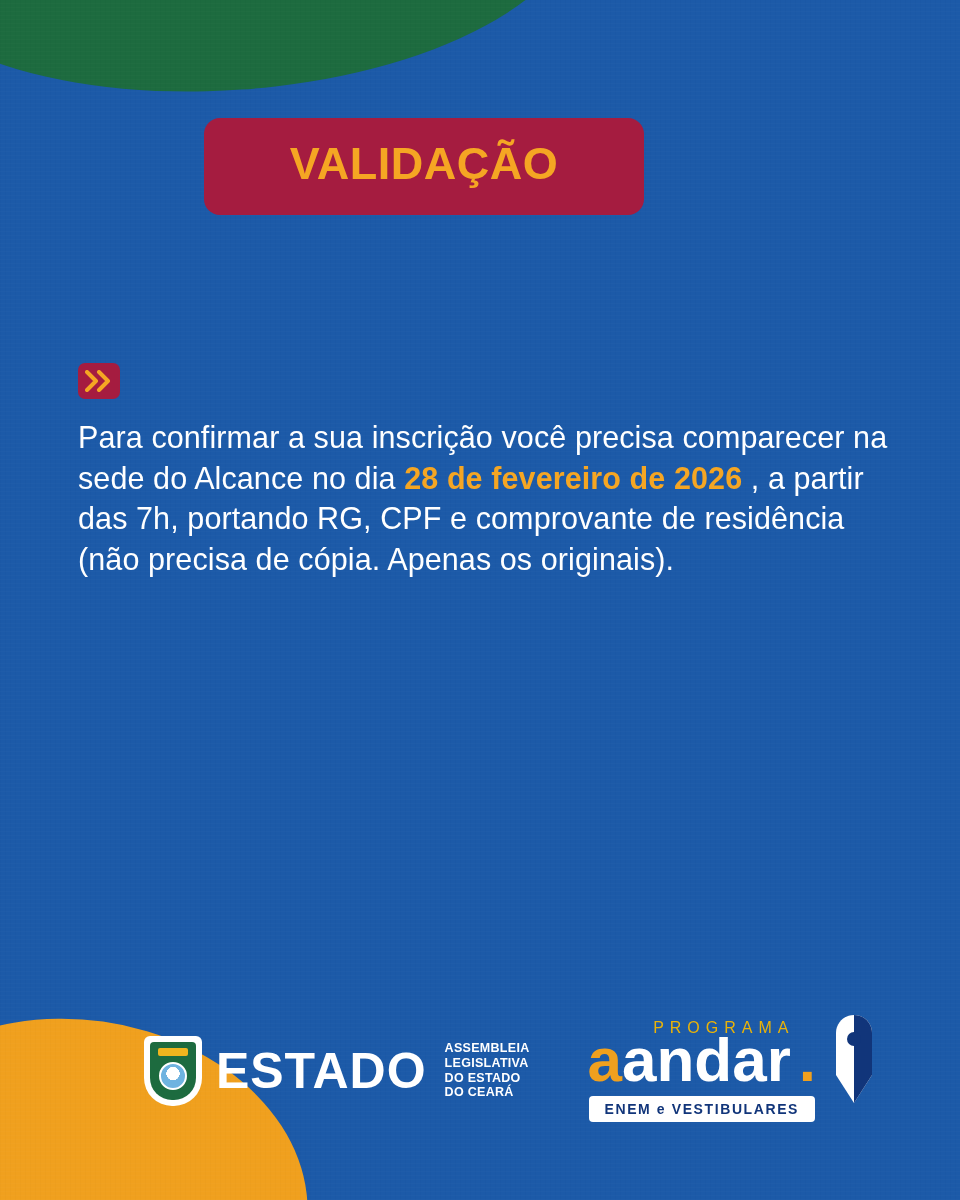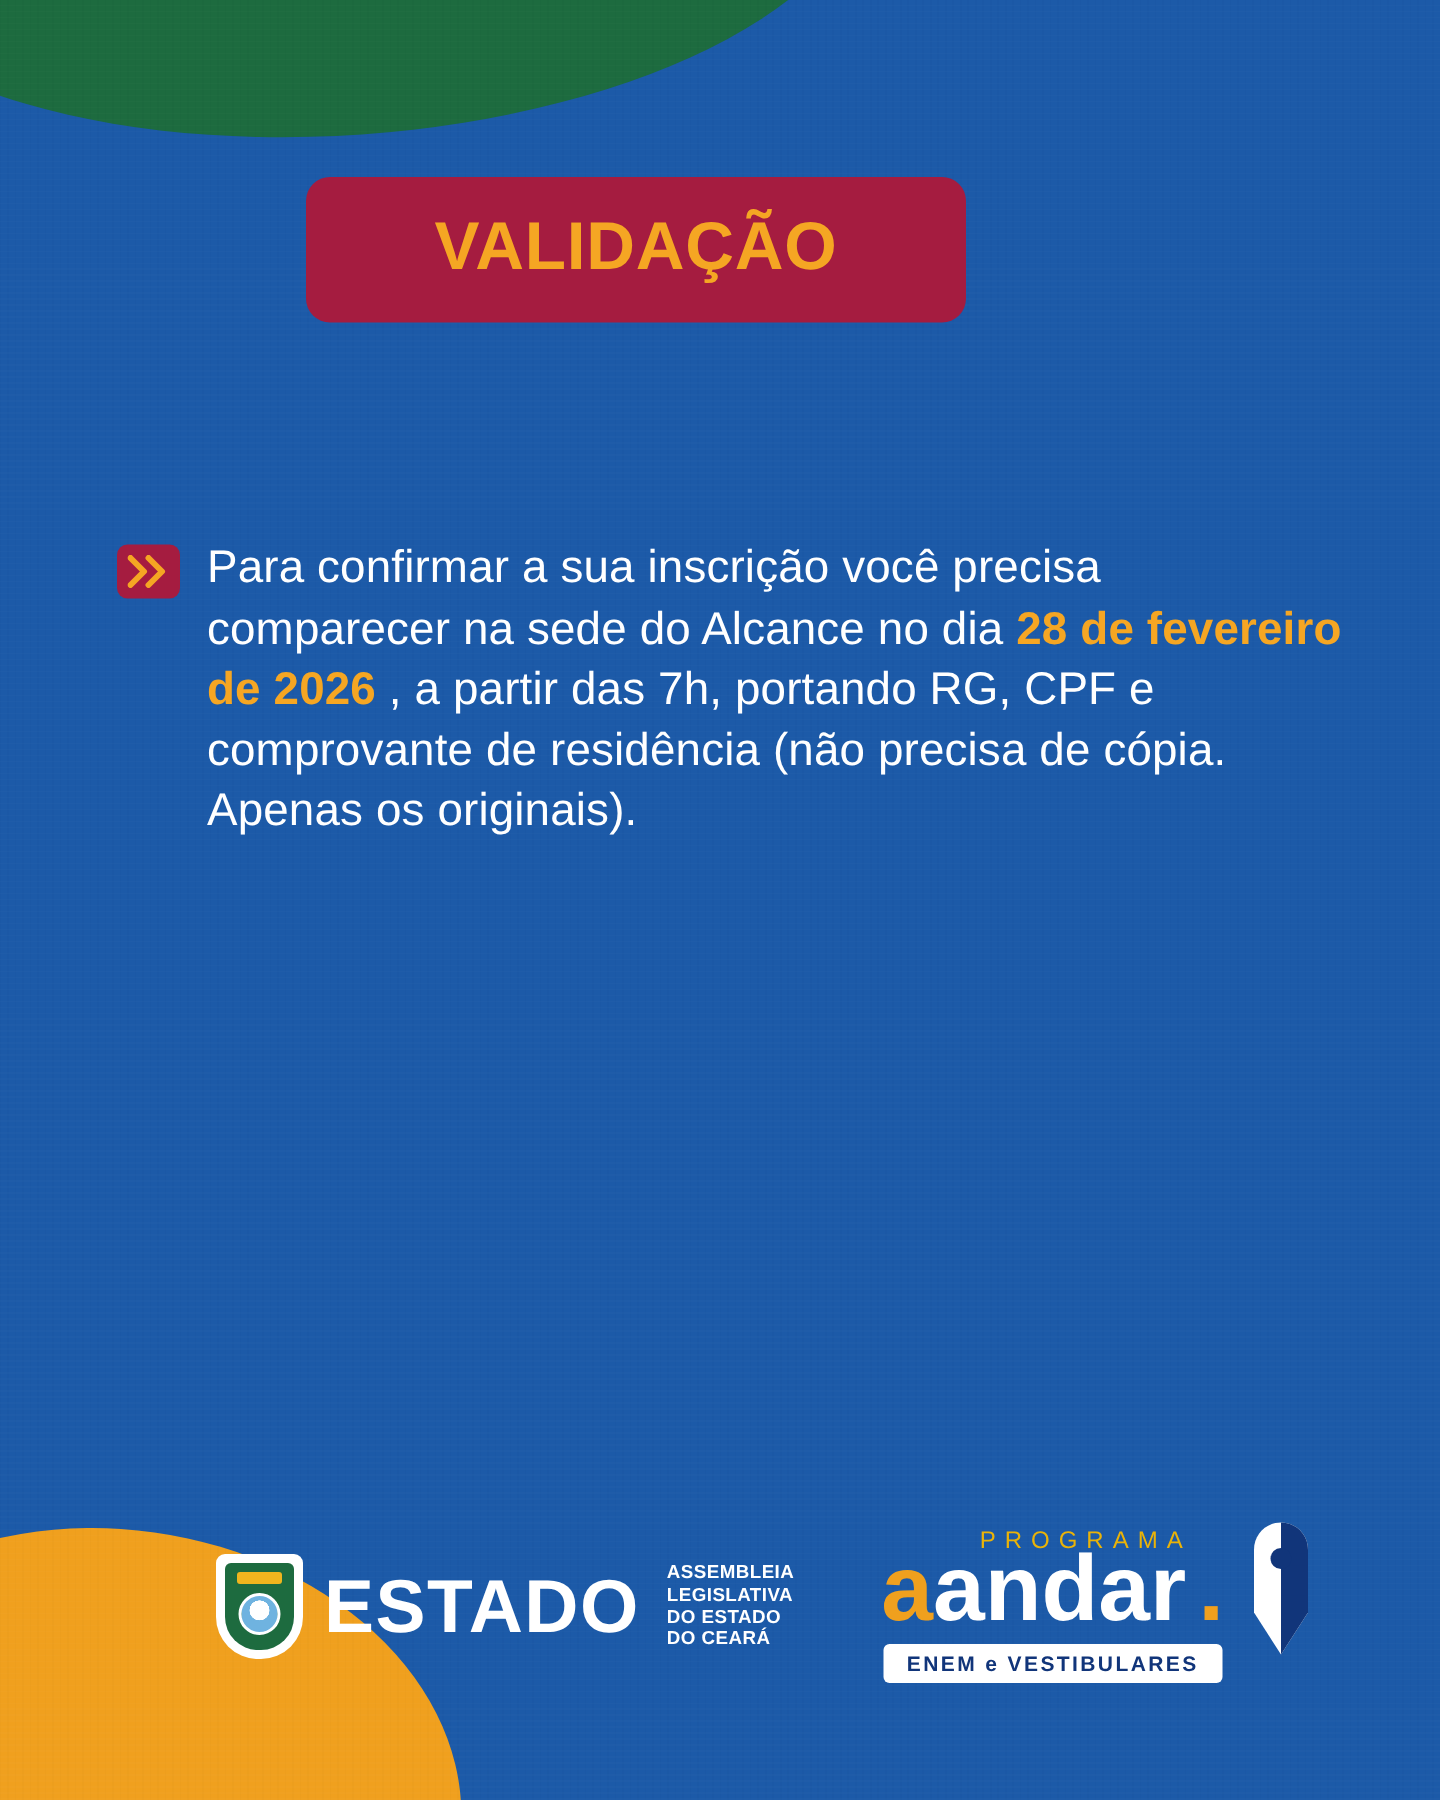--- a/index.html
+++ b/index.html
@@ -79,21 +79,21 @@
   }
 
   .block {
     position: absolute;
     left: 78px;
     width: 820px;
     display: flex;
     gap: 18px;
     align-items: flex-start;
   }
-  .block-1 { top: 358px; }
+  .block-1 { top: 358px; flex-direction: column; }
   .block-2 { top: 690px; }
 
   .chev {
     flex: 0 0 auto;
     width: 42px;
     height: 36px;
     background: #a51c40;
     border-radius: 7px;
     position: relative;
     margin-top: 5px;

